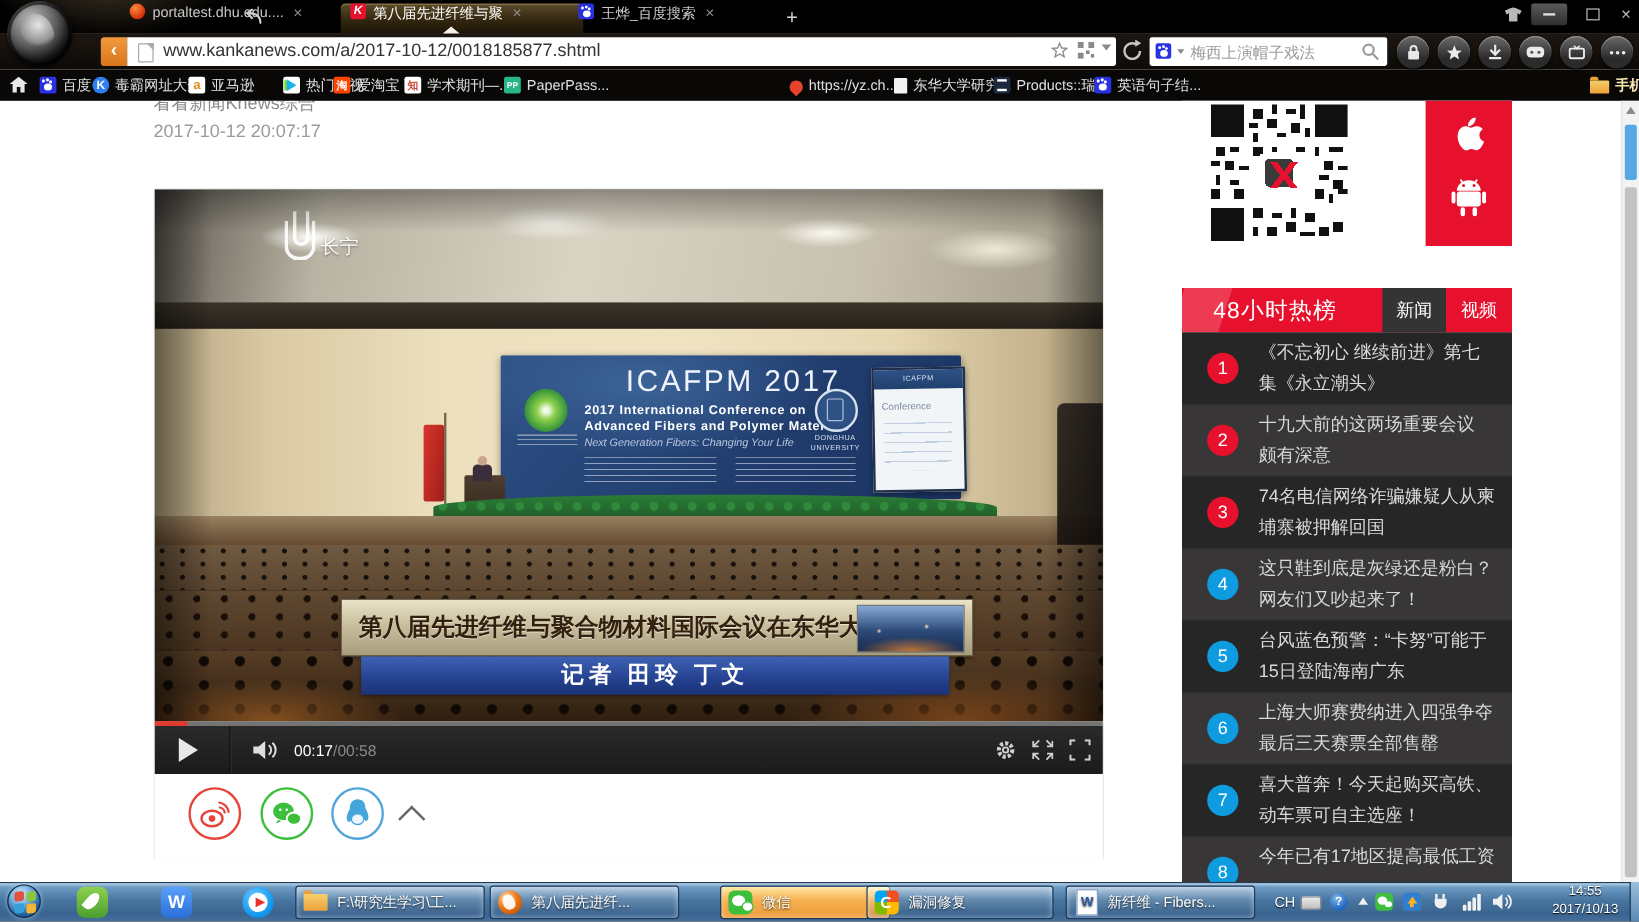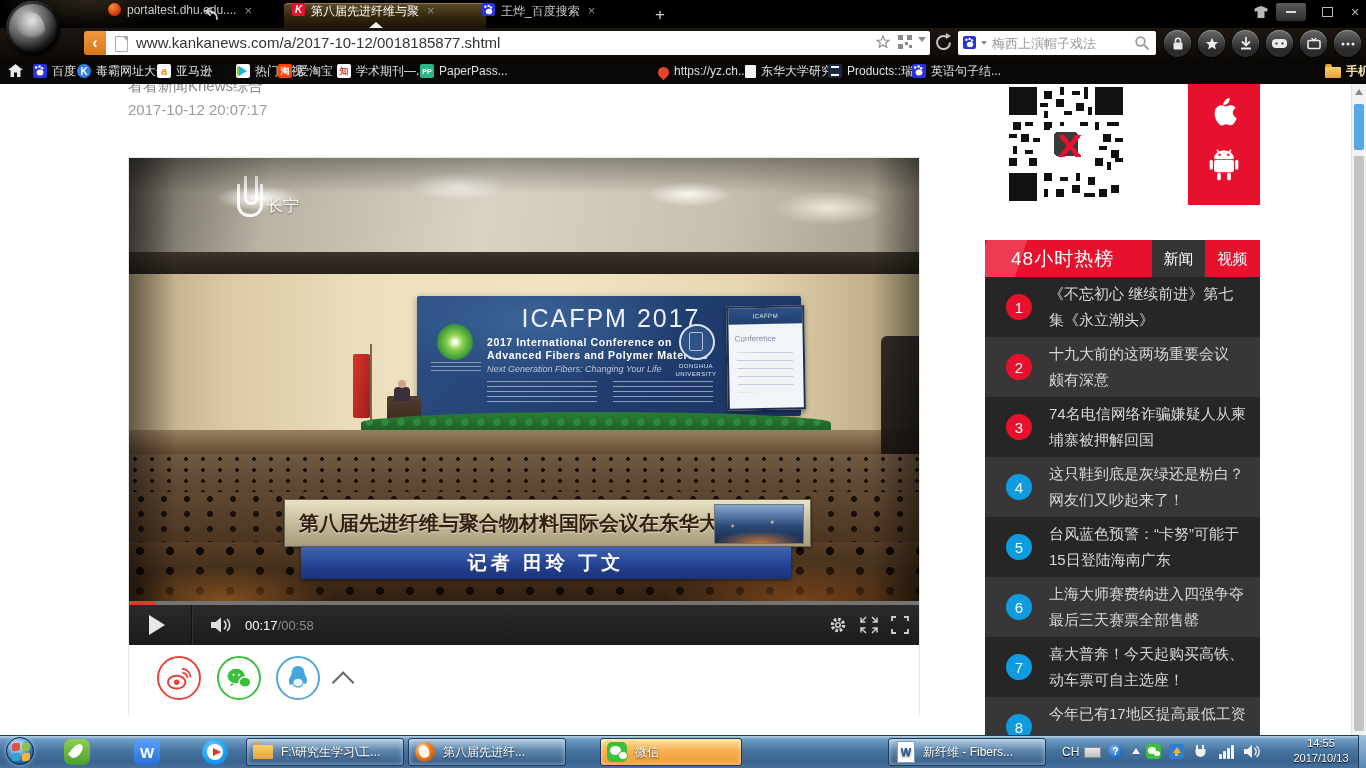--- a/index.html
+++ b/index.html
@@ -603,20 +603,28 @@
     </div>
     <div class="tbtn hot" style="left:600px;width:142px;">
       <span class="tico">
           <span style="display:block;width:20px;height:20px;margin-top:1px;border-radius:5px;background:#3dbf3d;position:relative;">
             <span style="position:absolute;left:3px;top:4px;width:11px;height:9px;border-radius:50%;background:#fff;"></span>
             <span style="position:absolute;left:11px;top:9px;width:8px;height:7px;border-radius:50%;background:#fff;border:1px solid #3dbf3d;"></span>
           </span>
         </span>
       <span>微信</span>
     </div>
+    <div class="tbtn" style="left:722px;width:156px;">
+      <span class="tico">
+          <span style="display:block;width:20px;height:20px;margin-top:1px;border-radius:4px;background:conic-gradient(#f25022 0 25%,#ffb900 0 50%,#7fba00 0 75%,#00a4ef 0);position:relative;">
+            <span style="position:absolute;left:5px;top:5px;width:10px;height:10px;border-radius:50%;border:2px solid #fff;border-right-color:transparent;box-sizing:border-box;"></span>
+          </span>
+        </span>
+      <span>漏洞修复</span>
+    </div>
     <div class="tbtn" style="left:888px;width:158px;">
       <span class="tico" style="display:flex;align-items:center;justify-content:center;">
           <span style="width:16px;height:20px;background:#fff;border:1px solid #7a9cc6;display:flex;align-items:center;justify-content:center;color:#2b579a;font-weight:bold;font-size:11px;">W</span>
         </span>
       <span>新纤维 - Fibers...</span>
     </div>
   </div>
   <div id="orb" class="abs">
     <span class="flagq" style="left:5px;top:5px;background:#e1513d;transform:skewY(-6deg);"></span>
     <span class="flagq" style="left:15px;top:5px;background:#8cc63e;transform:skewY(-6deg);"></span>

